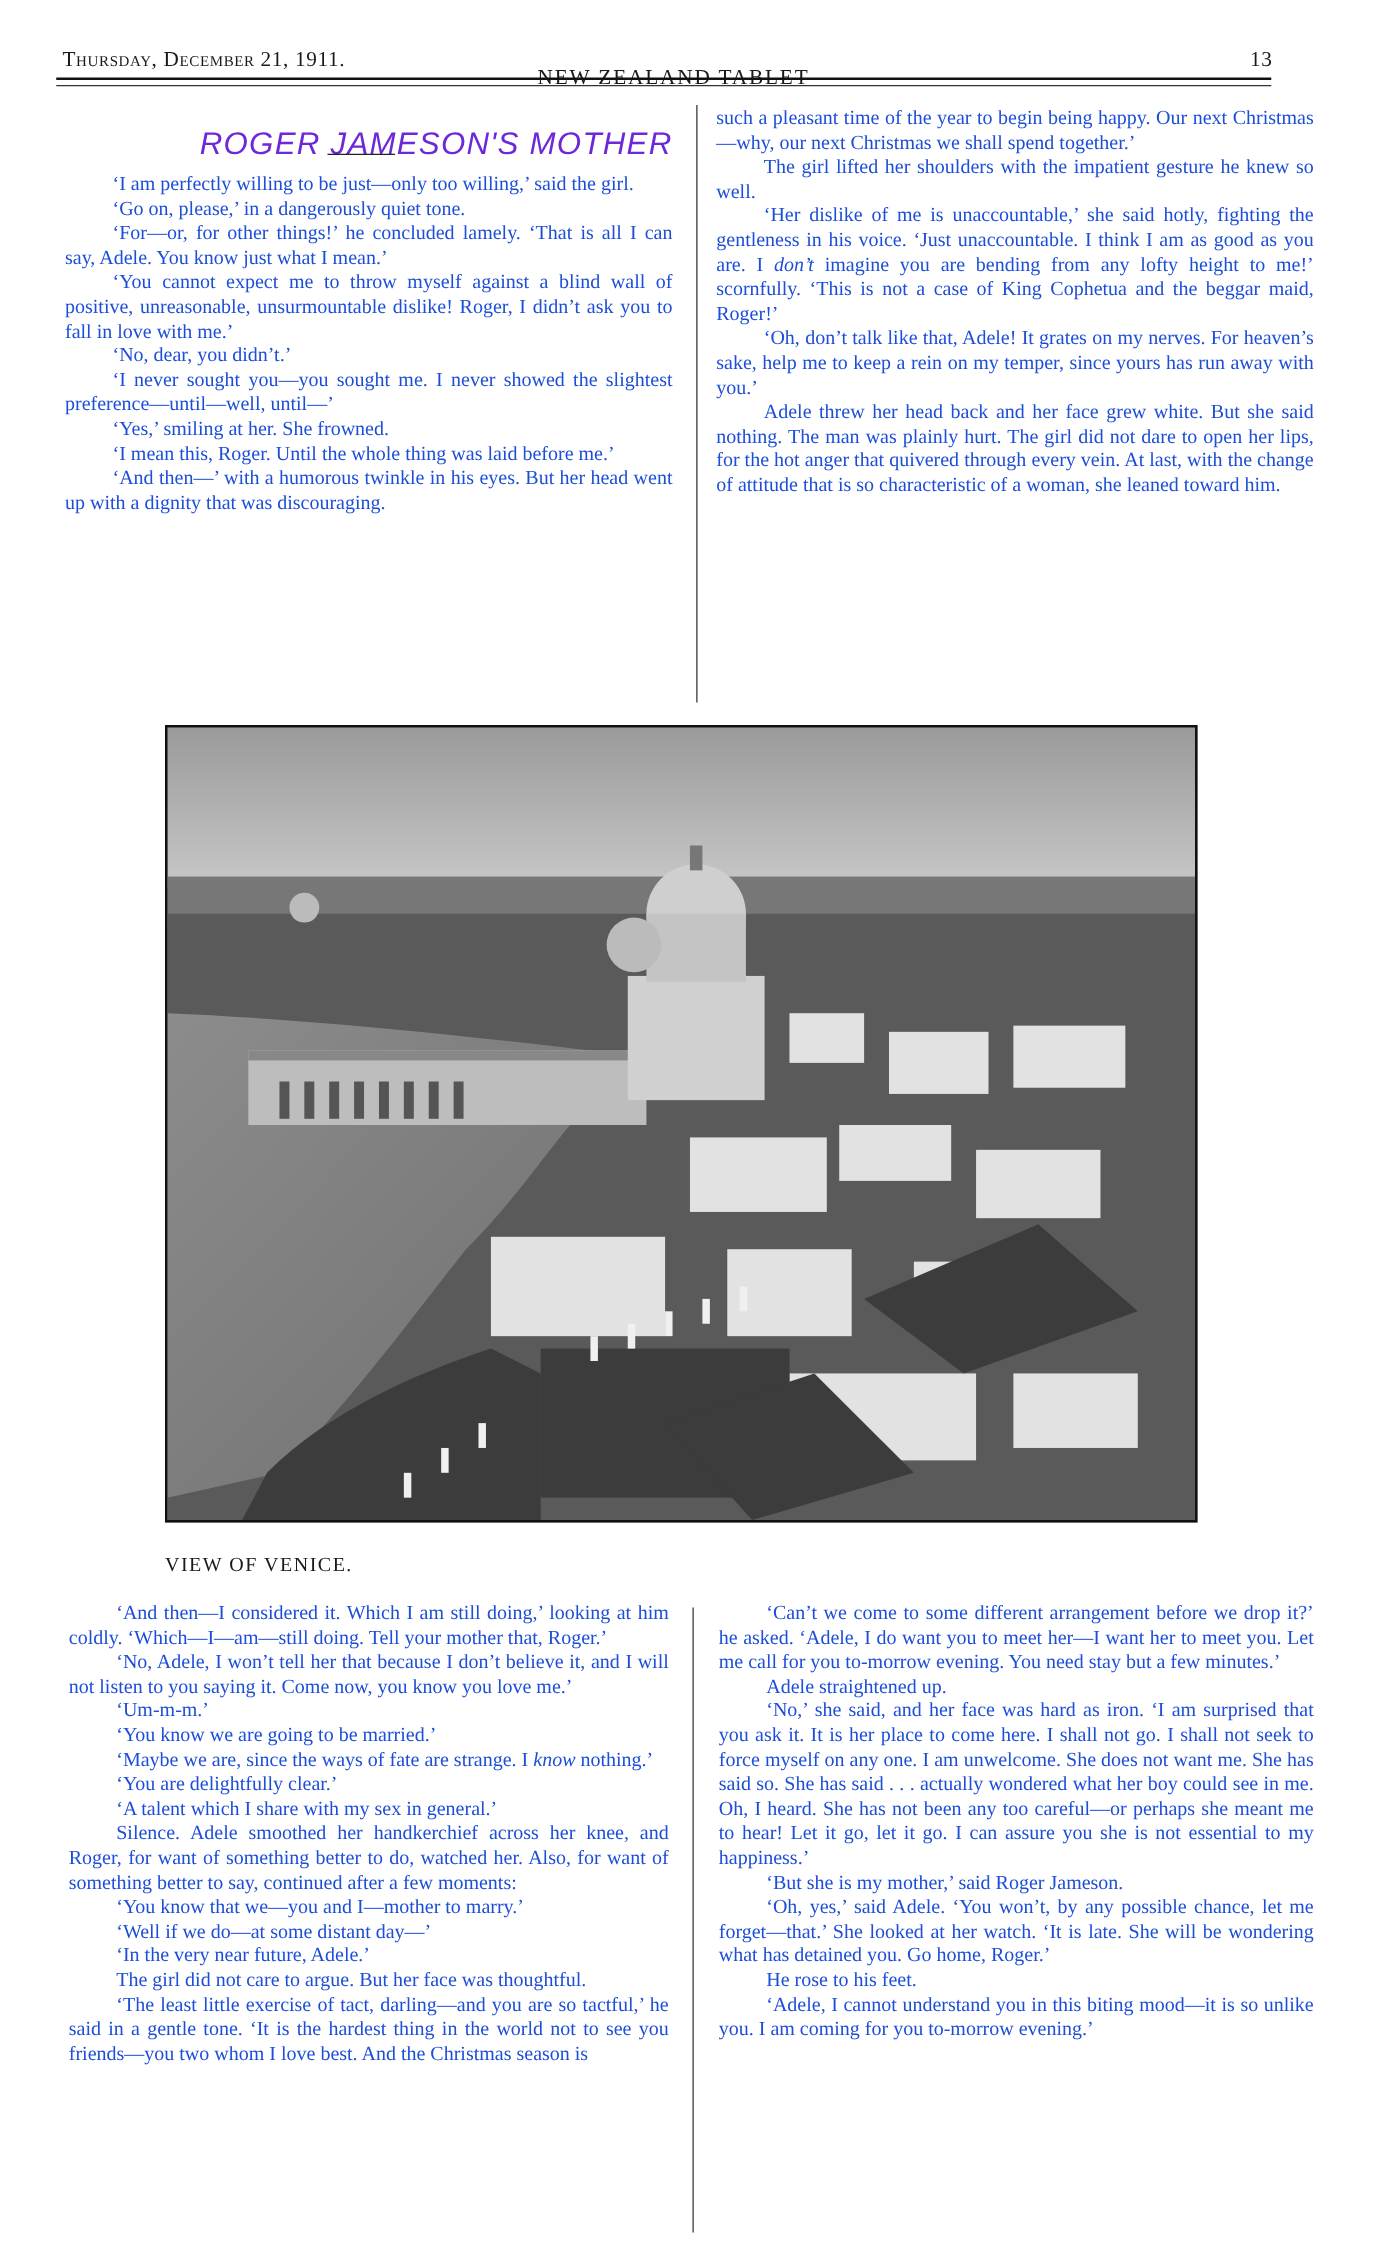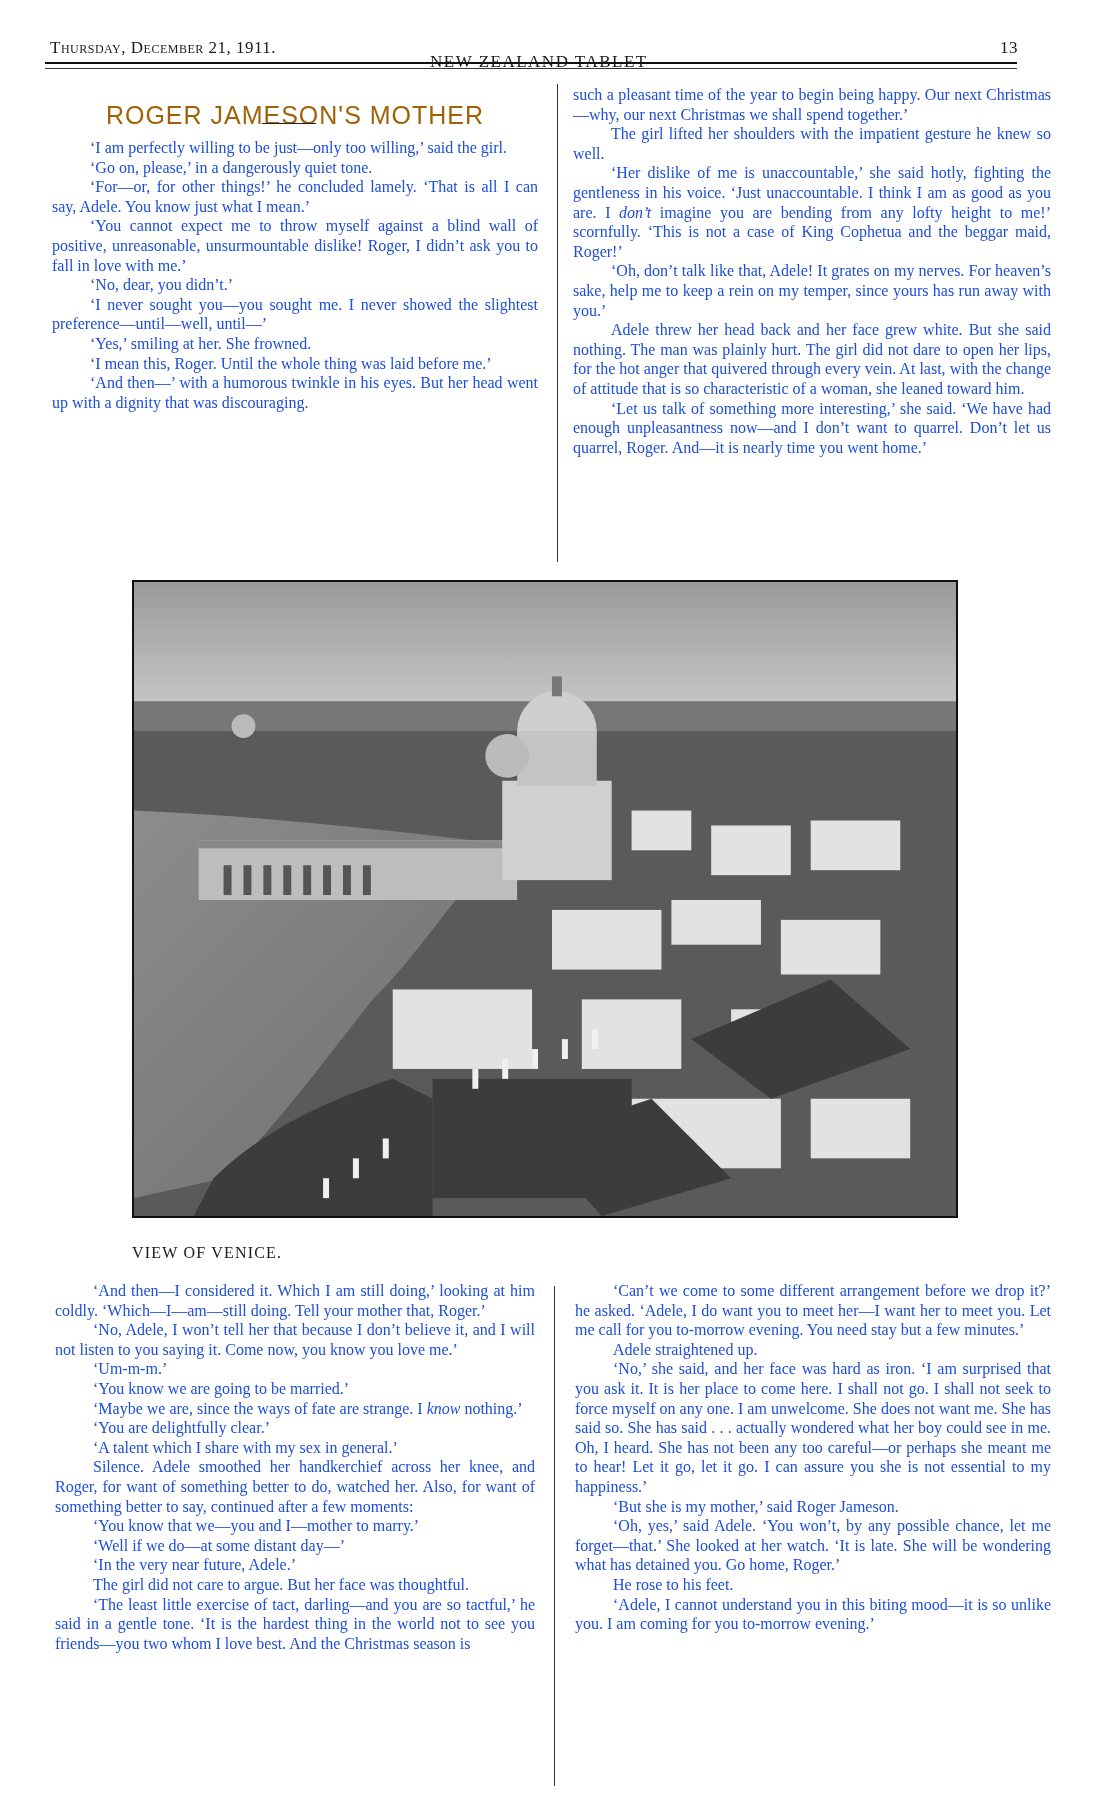--- a/index.html
+++ b/index.html
@@ -25,23 +25,23 @@
     .col p { margin: 0; text-indent: 38px; }
     .col p.noindent { text-indent: 0; }
     .col em { font-style: italic; }
 
     .col-1 { left: 52px; top: 138px; width: 486px; }
     .col-2 { left: 573px; top: 85px; width: 478px; }
     .col-3 { left: 55px; top: 1281px; width: 480px; }
     .col-4 { left: 575px; top: 1281px; width: 476px; }
 
     .title {
-      position: absolute; left: 52px; top: 84px; width: 486px; text-align: center;
+      position: absolute; left: 52px; top: 84px; width: 486px; text-align: right;
       font-family: "Liberation Sans", sans-serif; font-size: 25px; letter-spacing: 1px;
-      color: #a16207; font-weight: normal;
+      color: #6d28d9; font-weight: normal; font-style: italic;
     }
     .title-rule { position: absolute; left: 262px; top: 123px; width: 54px; height: 1px; background: #222; }
 
     .vdivider { position: absolute; width: 1px; background: #333; }
     .vdiv-top { left: 557px; top: 84px; height: 478px; }
     .vdiv-bottom { left: 554px; top: 1286px; height: 500px; }
 
     .figure-frame {
       position: absolute; left: 132px; top: 580px; width: 826px; height: 638px;
       border: 2px solid #111; box-sizing: border-box; overflow: hidden;
@@ -81,21 +81,20 @@
   <p>‘I mean this, Roger. Until the whole thing was laid before me.’</p>
   <p>‘And then—’ with a humorous twinkle in his eyes. But her head went up with a dignity that was discouraging.</p>
 </div>
 
 <div class="col col-2">
   <p class="noindent">such a pleasant time of the year to begin being happy. Our next Christmas—why, our next Christmas we shall spend together.’</p>
   <p>The girl lifted her shoulders with the impatient gesture he knew so well.</p>
   <p><span>‘Her dislike of me is unaccountable,’ she said hotly, fighting the gentleness in his voice. ‘Just unaccountable. I think I am as good as you are. I </span><em>don’t</em><span> imagine you are bending from any lofty height to me!’ scornfully. ‘This is not a case of King Cophetua and the beggar maid, Roger!’</span></p>
   <p>‘Oh, don’t talk like that, Adele! It grates on my nerves. For heaven’s sake, help me to keep a rein on my temper, since yours has run away with you.’</p>
   <p>Adele threw her head back and her face grew white. But she said nothing. The man was plainly hurt. The girl did not dare to open her lips, for the hot anger that quivered through every vein. At last, with the change of attitude that is so characteristic of a woman, she leaned toward him.</p>
-  <p>‘Let us talk of something more interesting,’ she said. ‘We have had enough unpleasantness now—and I don’t want to quarrel. Don’t let us quarrel, Roger. And—it is nearly time you went home.’</p>
 </div>
 
 <div class="figure-frame">
   <svg viewBox="0 0 826 638" preserveAspectRatio="none">
     <defs>
       <linearGradient id="sky" x1="0" y1="0" x2="0" y2="1">
         <stop offset="0" stop-color="#9a9a9a"></stop>
         <stop offset="1" stop-color="#c8c8c8"></stop>
       </linearGradient>
       <linearGradient id="water" x1="0" y1="0" x2="1" y2="1">

